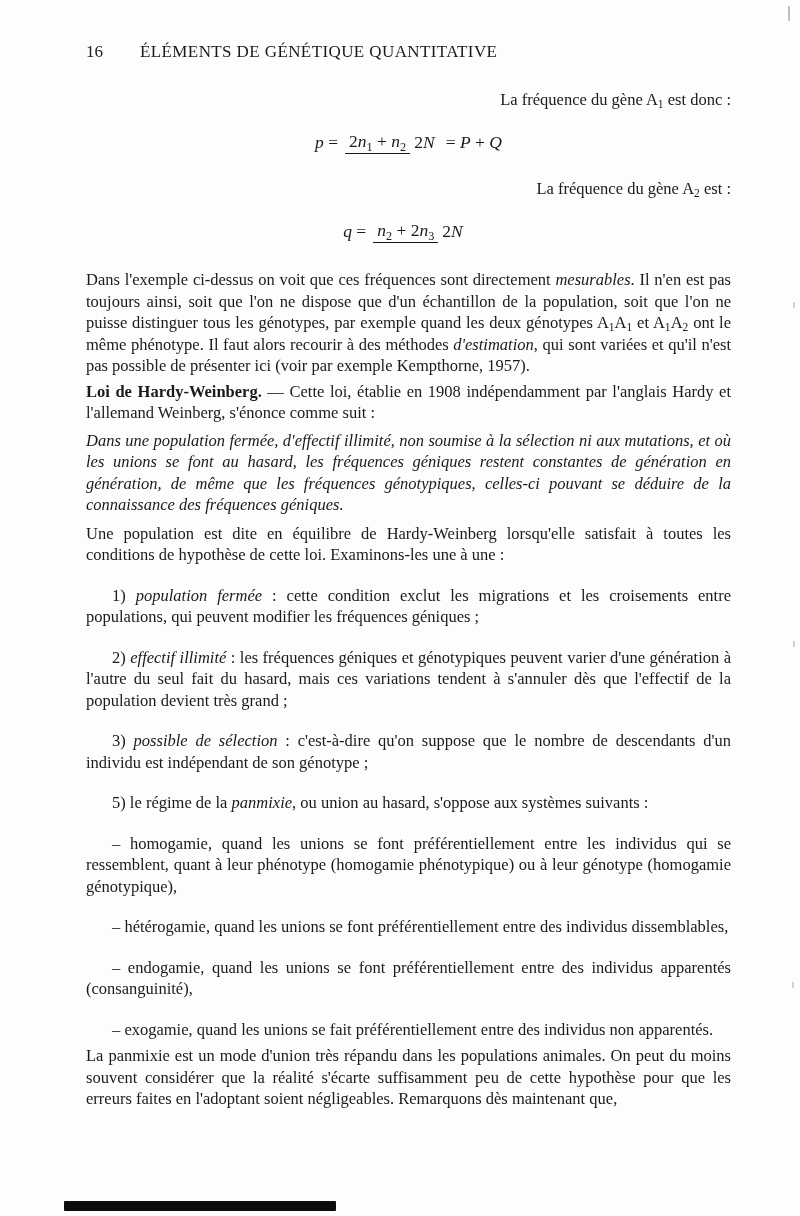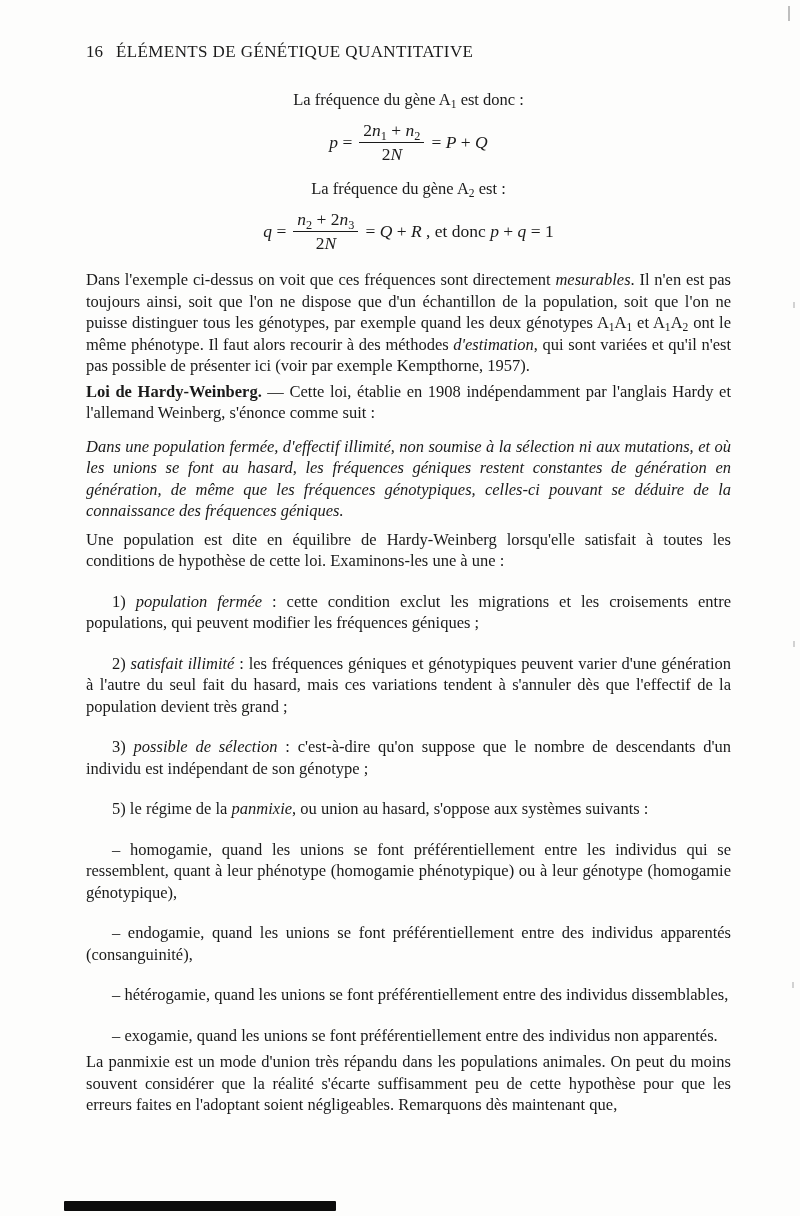--- a/index.html
+++ b/index.html
@@ -5,37 +5,37 @@
   html,body{margin:0;padding:0}
   body{
     width:800px;height:1216px;
     background:#fdfdfc;
     color:#1a1a1a;
     font-family:"Liberation Serif","DejaVu Serif",serif;
     position:relative;overflow:hidden;
   }
   .page{position:absolute;inset:0;padding:42px 69px 0 86px;box-sizing:border-box}
   .runhead{display:flex;align-items:baseline;font-size:17px;white-space:nowrap}
-  .pagenum{margin-right:13px}
+  .pagenum{margin-right:37px}
   .runtitle{letter-spacing:.4px}
   p{margin:0;font-size:16.5px;line-height:21.5px;text-align:justify;text-justify:inter-word}
-  .line{text-align:center}
+  .line{text-align:right}
   sub{font-size:70%;vertical-align:-0.3em;line-height:0}
   i{font-style:italic}
   b{font-weight:bold}
   .italic{font-style:italic}
   .formula{display:flex;justify-content:center;align-items:center;font-size:17.5px;height:52px;margin-top:6px}
-  .frac{display:inline-flex;flex-direction:column;align-items:center;margin:0 7px;line-height:1.2}
+  .frac{display:inline-flex;flex-direction:row;align-items:flex-start;margin:0 7px;line-height:1.2}
   .frac .num{padding:0 4px 1px;border-bottom:1.4px solid #1a1a1a}
   .frac .den{padding:1px 4px 0}
   #intro1{margin-top:27px}
   #intro2{margin-top:9px}
   #p-measurable{margin-top:12px}
   #hw-heading{margin-top:4px}
-  #hw-law{margin-top:12px}
+  #hw-law{margin-top:6px}
   #p-equilibrium{margin-top:7px}
   .list{margin-top:3px}
   .item{text-indent:26px;margin-top:19px}
   .closing{margin-top:5px}
   .scan-bar{position:absolute;left:64px;top:1201px;width:272px;height:10px;background:#0c0c0c;border-radius:1px}
   .scan-tick{position:absolute;left:788px;top:6px;width:2px;height:15px;background:#8a8a8a;opacity:.55}
   .scan-dot{position:absolute;width:2px;height:6px;background:#b5b5b5;opacity:.6}
   .scan-dot.d1{left:793px;top:302px}
   .scan-dot.d2{left:793px;top:641px}
   .scan-dot.d3{left:792px;top:982px}
@@ -62,43 +62,42 @@
   </div>
 
   <p class="line" id="intro2">La fréquence du gène A<sub>2</sub> est :</p>
 
   <div class="formula">
     <span><i>q</i> =</span>
     <span class="frac">
       <span class="num"><i>n</i><sub>2</sub> + 2<i>n</i><sub>3</sub></span>
       <span class="den">2<i>N</i></span>
     </span>
-    <span>= <i>Q</i> + <i>R</i> , et donc <i>p</i> + <i>q</i> = 1</span>
   </div>
 
   <p id="p-measurable">Dans l'exemple ci-dessus on voit que ces fréquences sont directement <i>mesurables</i>. Il n'en est pas toujours ainsi, soit que l'on ne dispose que d'un échantillon de la population, soit que l'on ne puisse distinguer tous les génotypes, par exemple quand les deux génotypes A<sub>1</sub>A<sub>1</sub> et A<sub>1</sub>A<sub>2</sub> ont le même phénotype. Il faut alors recourir à des méthodes <i>d'estimation</i>, qui sont variées et qu'il n'est pas possible de présenter ici (voir par exemple Kempthorne, 1957).</p>
 
   <p id="hw-heading"><b>Loi de Hardy-Weinberg.</b> — Cette loi, établie en 1908 indépendamment par l'anglais Hardy et l'allemand Weinberg, s'énonce comme suit :</p>
 
   <p id="hw-law" class="italic">Dans une population fermée, d'effectif illimité, non soumise à la sélection ni aux mutations, et où les unions se font au hasard, les fréquences géniques restent constantes de génération en génération, de même que les fréquences génotypiques, celles-ci pouvant se déduire de la connaissance des fréquences géniques.</p>
 
   <p id="p-equilibrium">Une population est dite en équilibre de Hardy-Weinberg lorsqu'elle satisfait à toutes les conditions de hypothèse de cette loi. Examinons-les une à une :</p>
 
   <div class="list">
     <p class="item">1) <i>population fermée</i> : cette condition exclut les migrations et les croisements entre populations, qui peuvent modifier les fréquences géniques ;</p>
-    <p class="item">2) <i>satisfait illimité</i> : les fréquences géniques et génotypiques peuvent varier d'une génération à l'autre du seul fait du hasard, mais ces variations tendent à s'annuler dès que l'effectif de la population devient très grand ;</p>
+    <p class="item">2) <i>effectif illimité</i> : les fréquences géniques et génotypiques peuvent varier d'une génération à l'autre du seul fait du hasard, mais ces variations tendent à s'annuler dès que l'effectif de la population devient très grand ;</p>
     <p class="item">3) <i>possible de sélection</i> : c'est-à-dire qu'on suppose que le nombre de descendants d'un individu est indépendant de son génotype ;</p>
     <p class="item">5) le régime de la <i>panmixie</i>, ou union au hasard, s'oppose aux systèmes suivants :</p>
   </div>
 
   <div class="list">
     <p class="item">– homogamie, quand les unions se font préférentiellement entre les individus qui se ressemblent, quant à leur phénotype (homogamie phénotypique) ou à leur génotype (homogamie génotypique),</p>
+    <p class="item">– hétérogamie, quand les unions se font préférentiellement entre des individus dissemblables,</p>
     <p class="item">– endogamie, quand les unions se font préférentiellement entre des individus apparentés (consanguinité),</p>
-    <p class="item">– hétérogamie, quand les unions se font préférentiellement entre des individus dissemblables,</p>
-    <p class="item">– exogamie, quand les unions se font préférentiellement entre des individus non apparentés.</p>
+    <p class="item">– exogamie, quand les unions se fait préférentiellement entre des individus non apparentés.</p>
   </div>
 
   <p class="closing">La panmixie est un mode d'union très répandu dans les populations animales. On peut du moins souvent considérer que la réalité s'écarte suffisamment peu de cette hypothèse pour que les erreurs faites en l'adoptant soient négligeables. Remarquons dès maintenant que,</p>
 
   <div class="scan-bar"></div>
   <div class="scan-tick"></div>
   <div class="scan-dot d1"></div>
   <div class="scan-dot d2"></div>
   <div class="scan-dot d3"></div>
 

